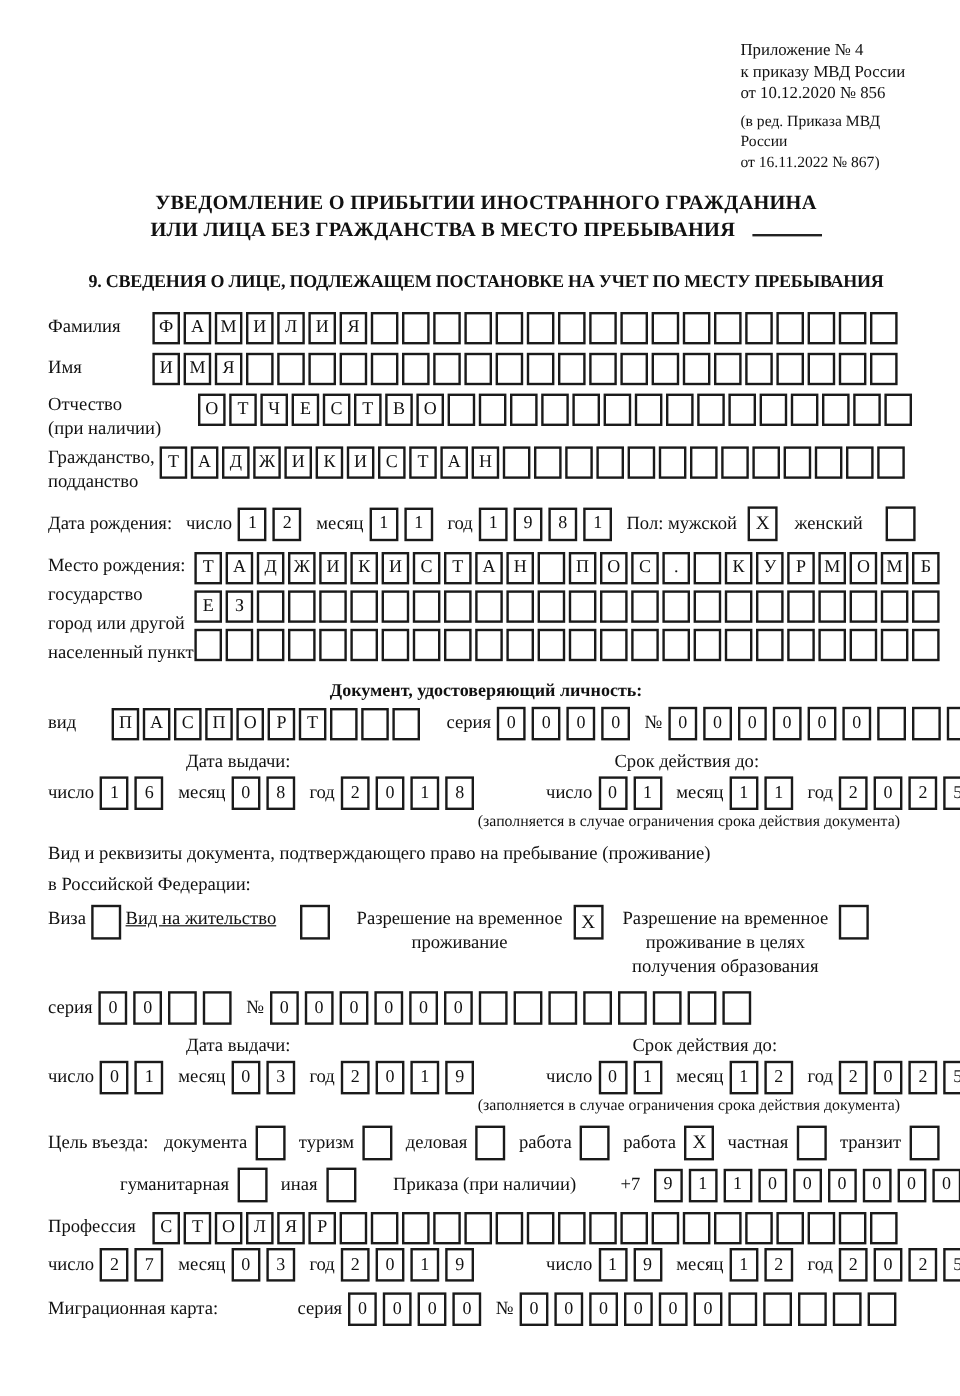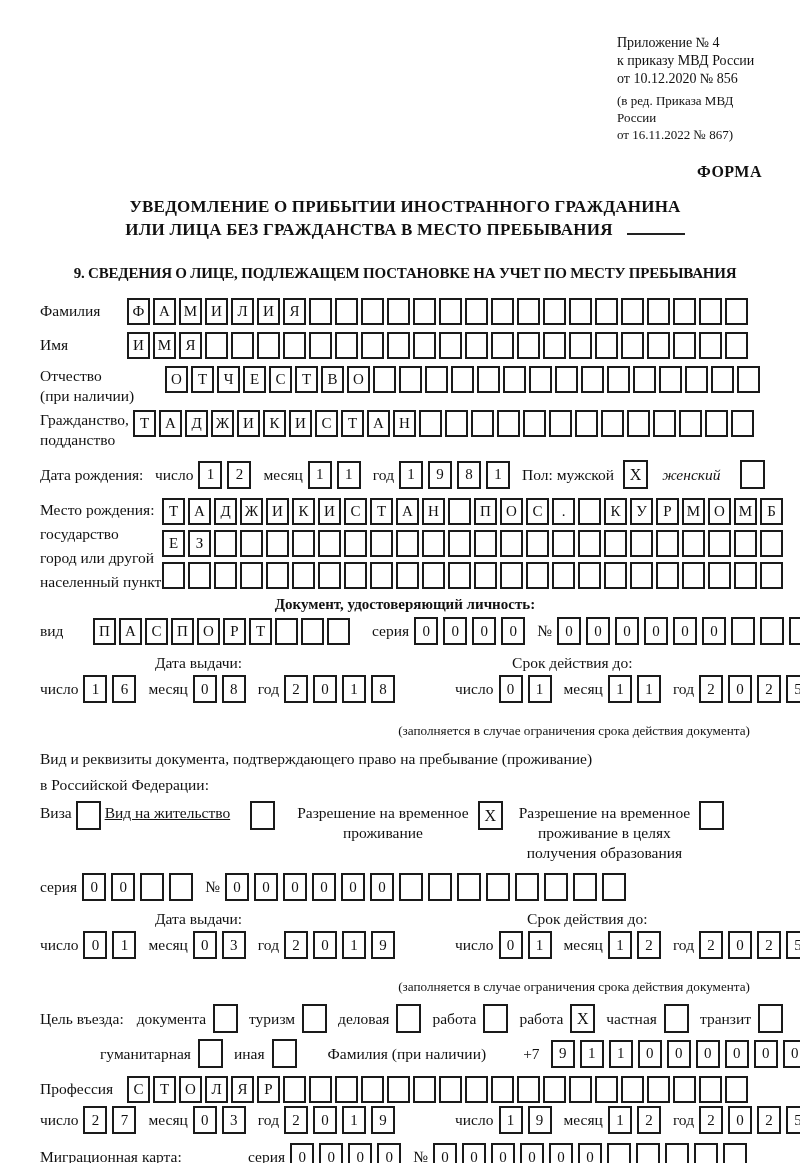--- a/index.html
+++ b/index.html
@@ -23,21 +23,21 @@
   .gstack > .grid{margin-bottom:5px;}
   .cell{width:19px;height:23px;border:2px solid #1a1a1a;margin-right:3px;display:inline-flex;
         align-items:center;justify-content:center;font-size:15px;line-height:23px;flex-shrink:0;}
   .dgrid .cell{width:20px;height:24px;margin-right:5px;}
   .cbox{width:21px;height:25px;border:2px solid #1a1a1a;display:inline-flex;align-items:center;
         justify-content:center;font-size:16px;flex-shrink:0;}
   .dg{display:flex;align-items:center;}
   .dg .lab{margin-right:5px;}
   .dg .grid{margin-right:7px;}
   .pair-head{display:flex;font-size:15.5px;margin-top:9px;}
-  .pair-foot{font-size:13.2px;text-align:right;padding-right:20px;margin-top:20px;}
+  .pair-foot{font-size:13.2px;text-align:right;padding-right:20px;margin-top:1px;}
   .center-b{text-align:center;font-weight:bold;font-size:15px;margin-top:8px;}
   .plain{font-size:15.5px;line-height:24px;margin-top:8px;}
   .opt{display:flex;align-items:flex-start;}
   .opt .olab{font-size:15.5px;line-height:20px;text-align:center;}
   .opt .cbox{margin-left:9px;margin-top:-2px;}
   .po{display:flex;align-items:center;}
   .po .lab{margin-right:7px;}
   .po .cbox{margin-right:11px;}
 </style>
 </head>
@@ -45,21 +45,20 @@
 
 <div class="sheet">
 
   <div class="annex">
     <div>Приложение № 4</div>
     <div>к приказу МВД России</div>
     <div>от 10.12.2020 № 856</div>
     <div class="a2 gap">(в ред. Приказа МВД России</div>
     <div class="a2">от 16.11.2022 № 867)</div>
   </div>
-  <div class="forma">ФОРМА</div>
 
   <div class="title">
     <div>УВЕДОМЛЕНИЕ О ПРИБЫТИИ ИНОСТРАННОГО ГРАЖДАНИНА</div>
     <div><span>ИЛИ ЛИЦА БЕЗ ГРАЖДАНСТВА В МЕСТО ПРЕБЫВАНИЯ</span><span class="tline"></span></div>
   </div>
 
   <div class="sec">9. СВЕДЕНИЯ О ЛИЦЕ, ПОДЛЕЖАЩЕМ ПОСТАНОВКЕ НА УЧЕТ ПО МЕСТУ ПРЕБЫВАНИЯ</div>
 
   <div class="row" style="margin-top:16px;">
     <span class="labcol" style="width:87px;">Фамилия</span>
@@ -200,21 +199,21 @@
       </span>
     <span class="lab">год</span>
     <span class="grid dgrid">
         <span class="cell">1</span>
         <span class="cell">9</span>
         <span class="cell">8</span>
         <span class="cell">1</span>
       </span>
     <span class="lab">Пол: мужской</span>
     <span class="cbox" style="margin-left:4px;">X</span>
-    <span class="lab" style="margin-left:14px;font-style:italic;">женский</span>
+    <span class="lab" style="margin-left:14px;">женский</span>
     <span class="cbox" style="margin-left:14px;"></span>
   </div>
 
   <div class="row" style="margin-top:9px;">
     <span class="lab" style="width:122px;line-height:24px;">
       <span style="display:block">Место рождения:</span>
       <span style="display:block">государство</span>
       <span style="display:block">город или другой</span>
       <span style="display:block">населенный пункт</span>
     </span>
@@ -293,21 +292,21 @@
           <span class="cell"></span>
           <span class="cell"></span>
           <span class="cell"></span>
           <span class="cell"></span>
           <span class="cell"></span>
           <span class="cell"></span>
         </span>
     </span>
   </div>
 
-  <div class="center-b" style="margin-top:2px;">Документ, удостоверяющий личность:</div>
+  <div class="center-b" style="margin-top:12px;">Документ, удостоверяющий личность:</div>
 
   <div class="row dg" style="margin-top:4px;">
     <span class="lab" style="width:48px;">вид</span>
     <span class="grid">
         <span class="cell">П</span>
         <span class="cell">А</span>
         <span class="cell">С</span>
         <span class="cell">П</span>
         <span class="cell">О</span>
         <span class="cell">Р</span>
@@ -492,21 +491,21 @@
     <span class="lab">частная</span>
     <span class="cbox"></span>
     <span class="lab">транзит</span>
     <span class="cbox"></span>
   </div>
   <div class="row po" style="margin-top:6px;margin-left:60px;">
     <span class="lab">гуманитарная</span>
     <span class="cbox"></span>
     <span class="lab">иная</span>
     <span class="cbox"></span>
-    <span class="lab" style="margin-left:20px;">Фамилия (при наличии)</span>
+    <span class="lab" style="margin-left:20px;">Приказа (при наличии)</span>
     <span class="lab" style="margin-left:30px;">+7</span>
     <span class="grid dgrid" style="margin-left:4px;">
         <span class="cell">9</span>
         <span class="cell">1</span>
         <span class="cell">1</span>
         <span class="cell">0</span>
         <span class="cell">0</span>
         <span class="cell">0</span>
         <span class="cell">0</span>
         <span class="cell">0</span>

